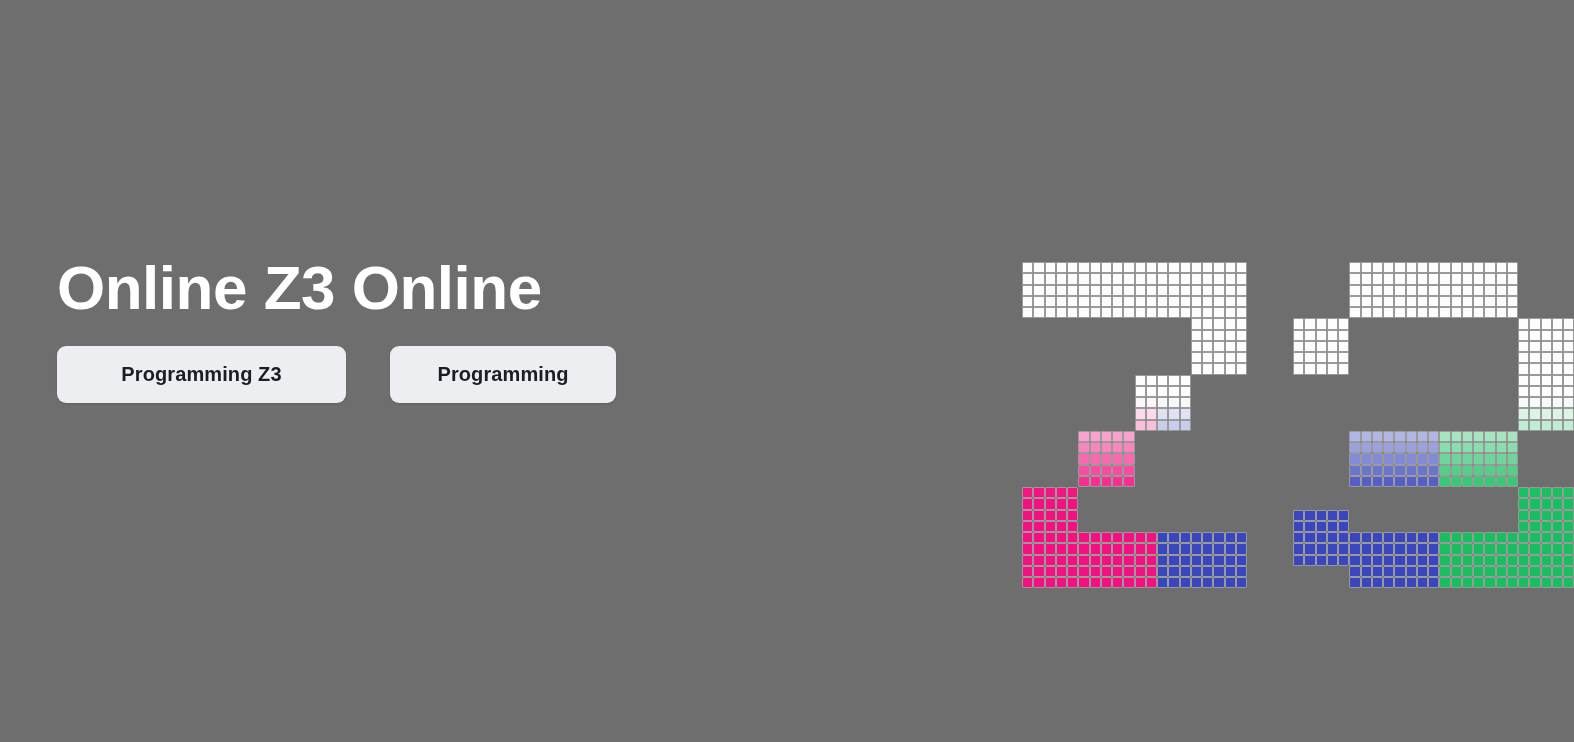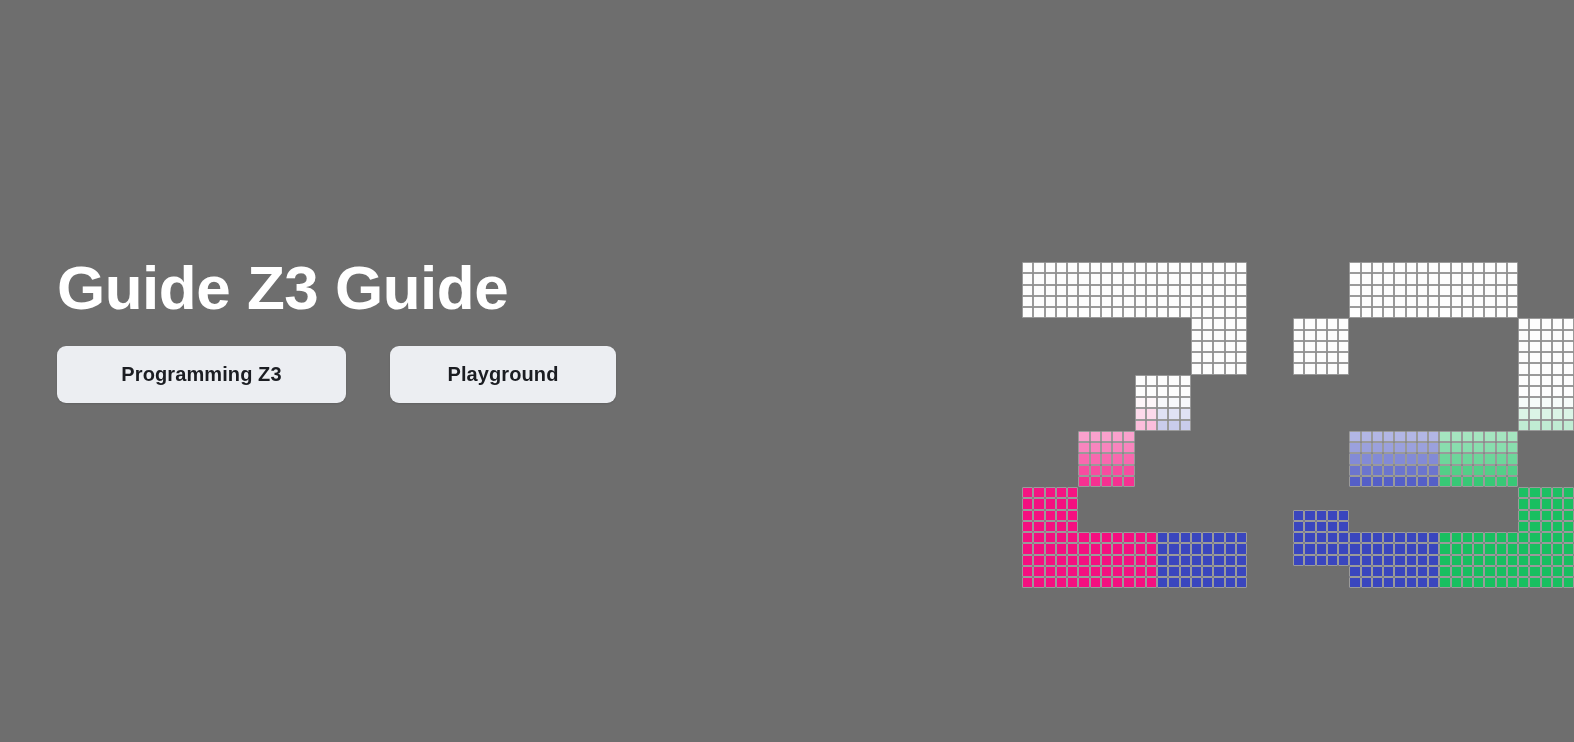--- a/index.html
+++ b/index.html
@@ -94,25 +94,25 @@
     border: 1.6px solid #9a9a9a;
     border-radius: 1px;
   }
 </style>
 </head>
 <body>
 
 <div id="hero">
 
   <div id="hero-left">
-    <h1 id="page-title">Guide Z3 Guide</h1>
+    <h1 id="page-title">Online Z3 Online</h1>
 
     <div id="cta-row">
       <button class="cta-button" id="btn-programming">Programming Z3</button>
-      <button class="cta-button" id="btn-playground">Playground</button>
+      <button class="cta-button" id="btn-playground">Programming</button>
     </div>
   </div>
 
   <div id="logo-art">
     <div class="glyph" id="glyph-z">
         <div class="cell" style="left: 0px; top: 0px; background: rgb(253, 253, 253);"></div>
         <div class="cell" style="left: 11.25px; top: 0px; background: rgb(253, 253, 253);"></div>
         <div class="cell" style="left: 22.5px; top: 0px; background: rgb(253, 253, 253);"></div>
         <div class="cell" style="left: 33.75px; top: 0px; background: rgb(253, 253, 253);"></div>
         <div class="cell" style="left: 45px; top: 0px; background: rgb(253, 253, 253);"></div>

